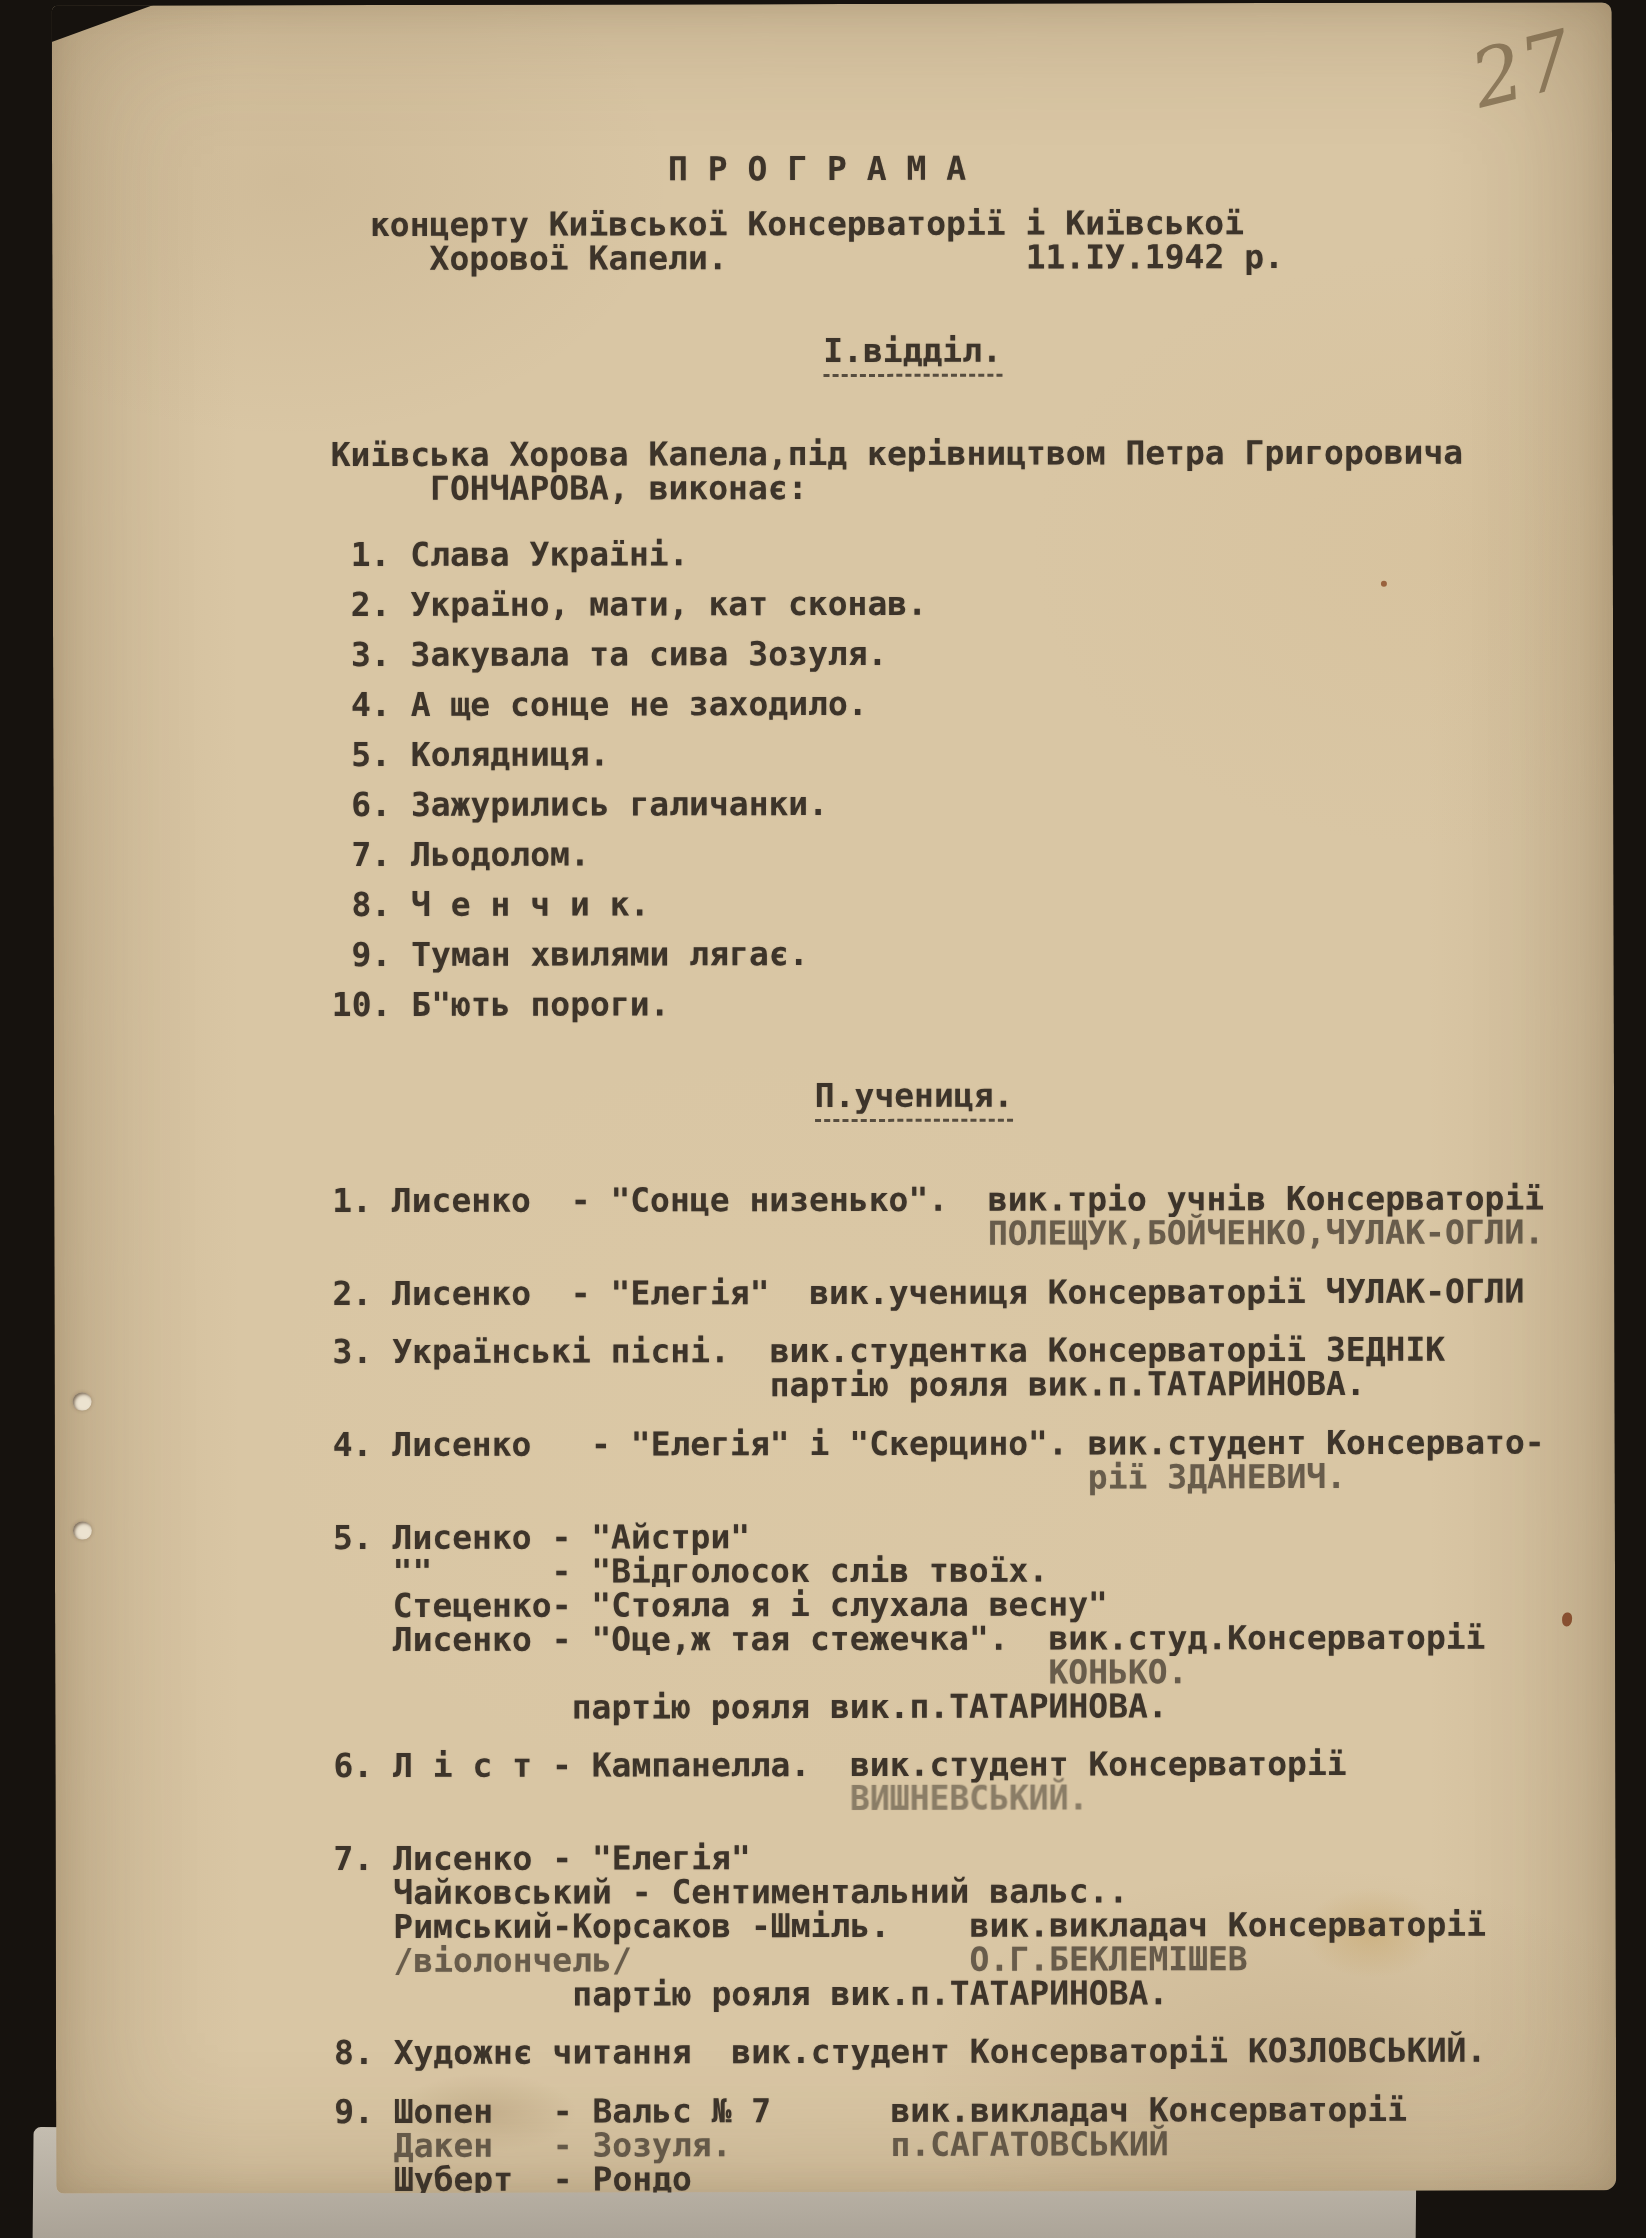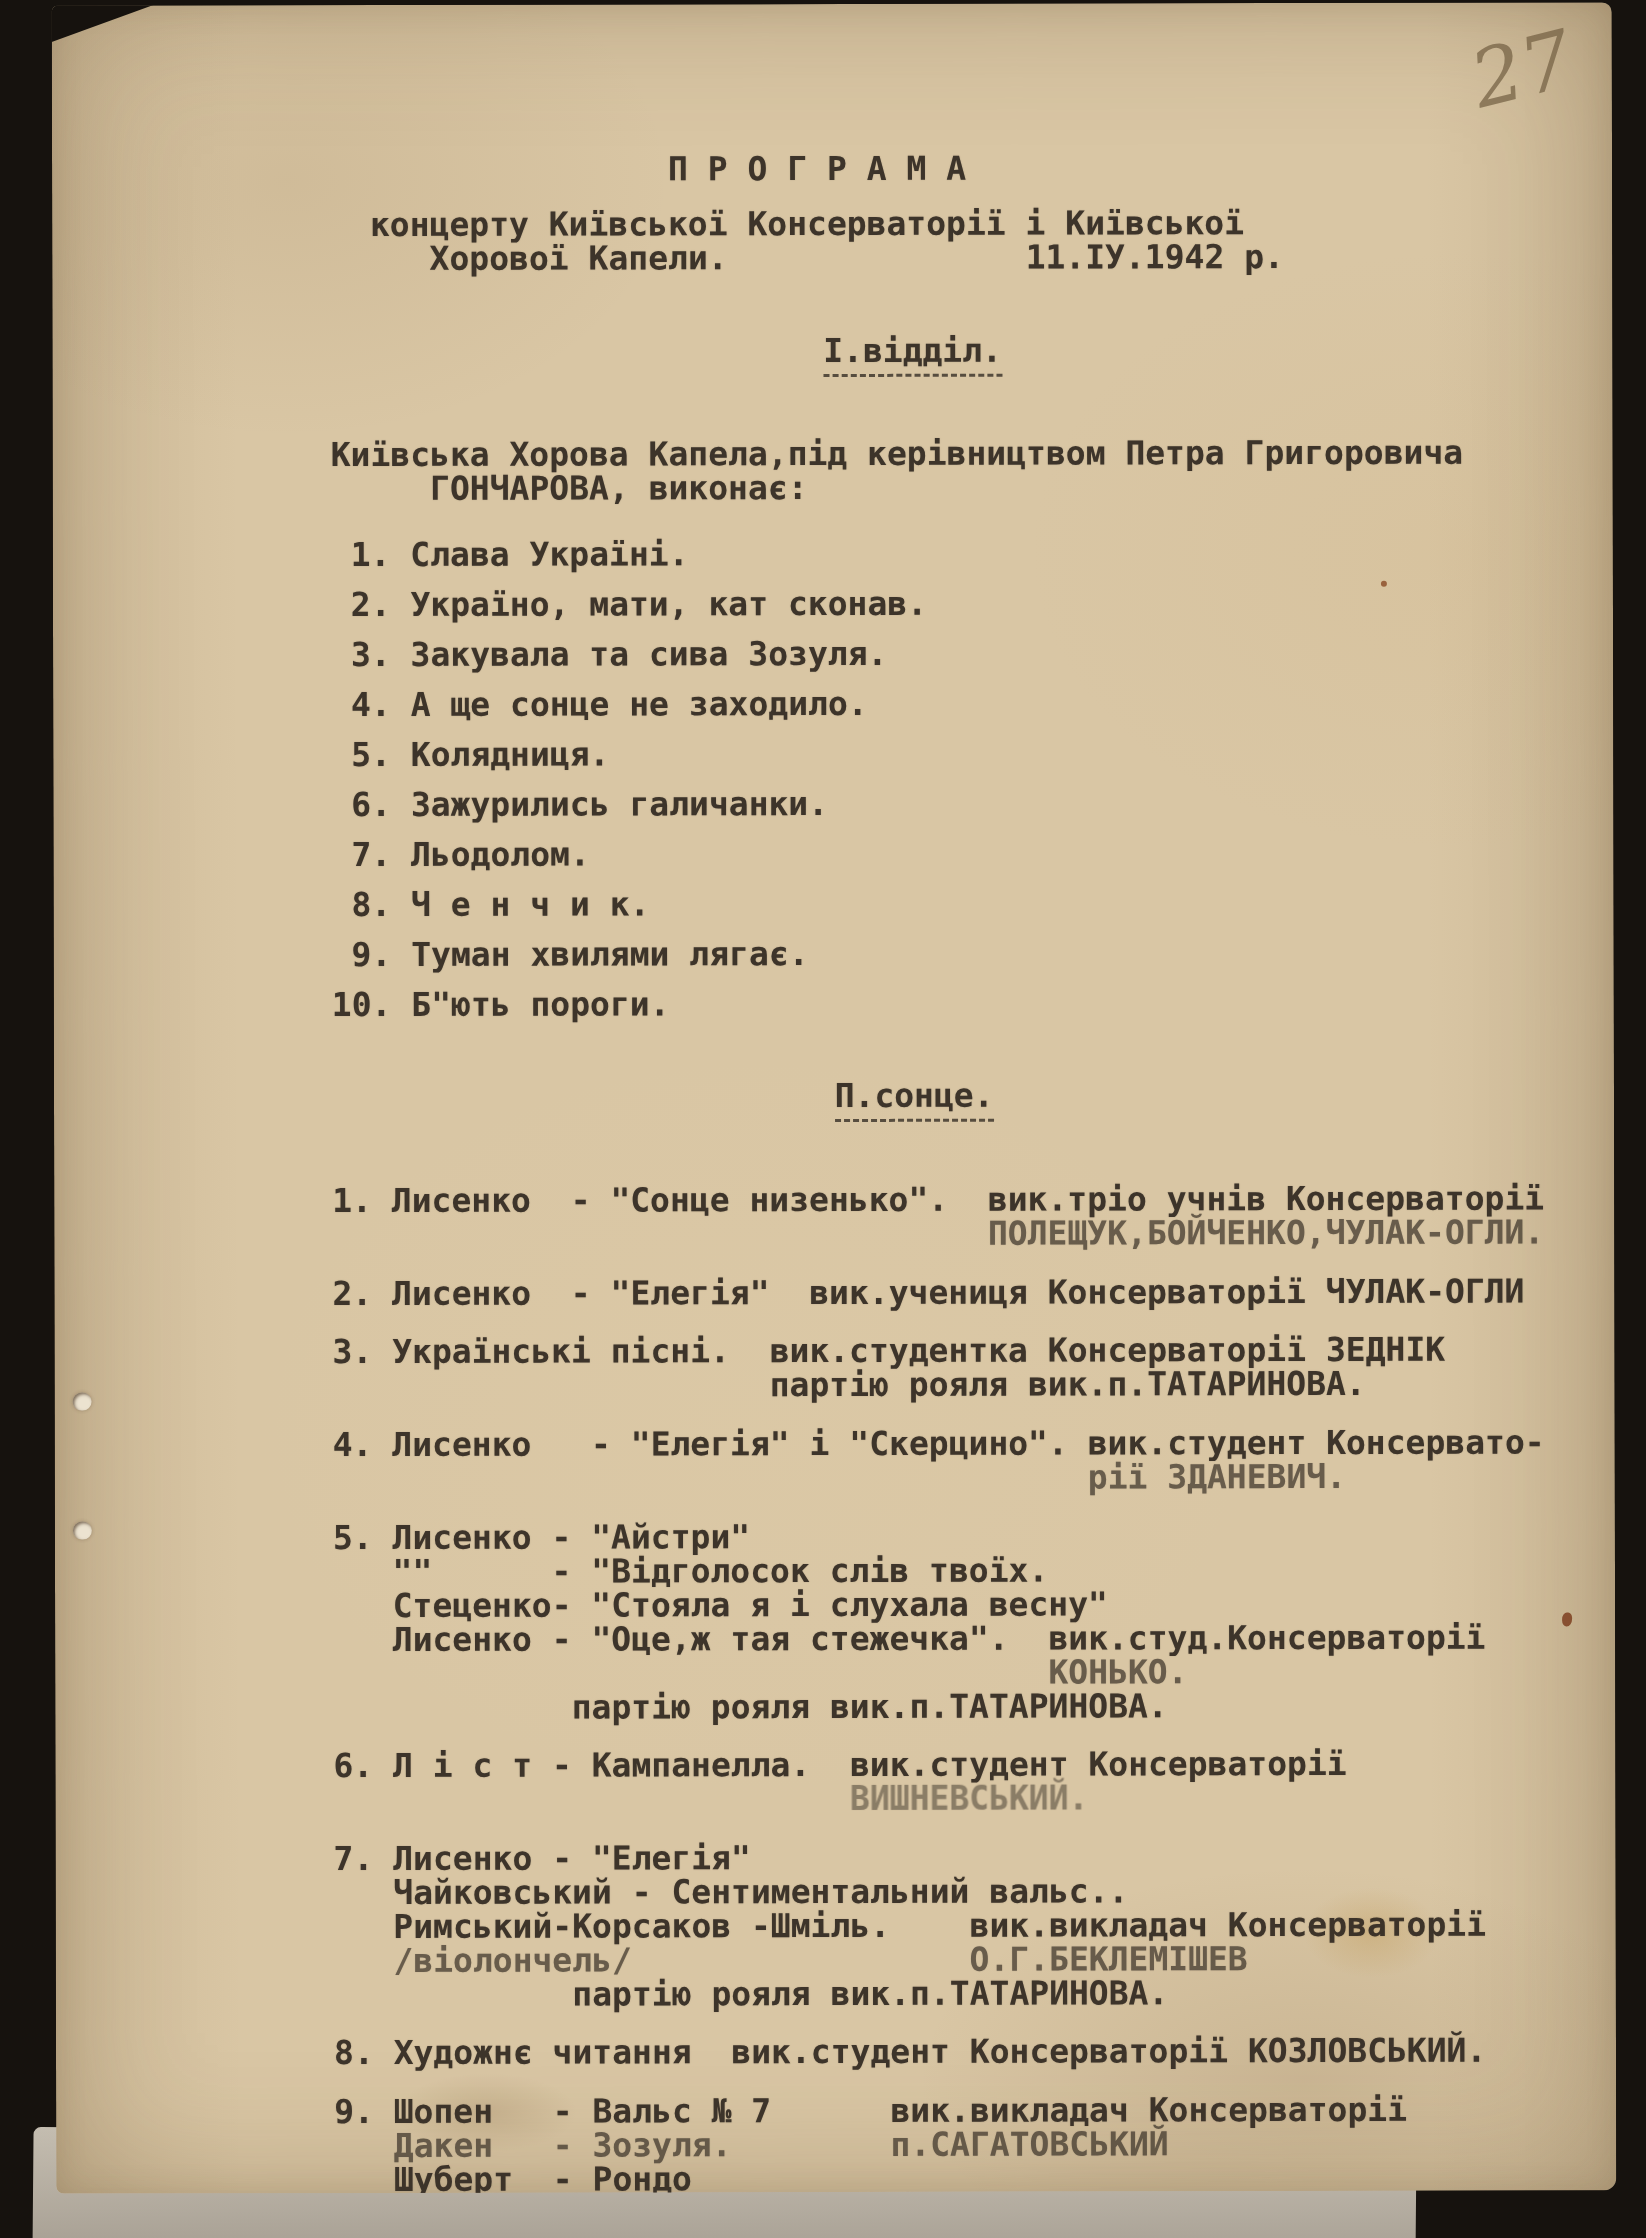--- a/index.html
+++ b/index.html
@@ -134,21 +134,21 @@
       <div class="p1-item"> 4. А ще сонце не заходило.</div>
       <div class="p1-item"> 5. Колядниця.</div>
       <div class="p1-item"> 6. Зажурились галичанки.</div>
       <div class="p1-item"> 7. Льодолом.</div>
       <div class="p1-item"> 8. Ч е н ч и к.</div>
       <div class="p1-item"> 9. Туман хвилями лягає.</div>
       <div class="p1-item">10. Б"ють пороги.</div>
     </div>
 
     <div class="heading-row second">
-      <span class="heading">П.сонце.</span>
+      <span class="heading">П.учениця.</span>
     </div>
 
     <div>
 
       <div class="p2-item">
         <div class="line">1. Лисенко  - "Сонце низенько".  вик.тріо учнів Консерваторії</div>
         <div class="line semi">                                 ПОЛЕЩУК,БОЙЧЕНКО,ЧУЛАК-ОГЛИ.</div>
       </div>
 
       <div class="p2-item">

